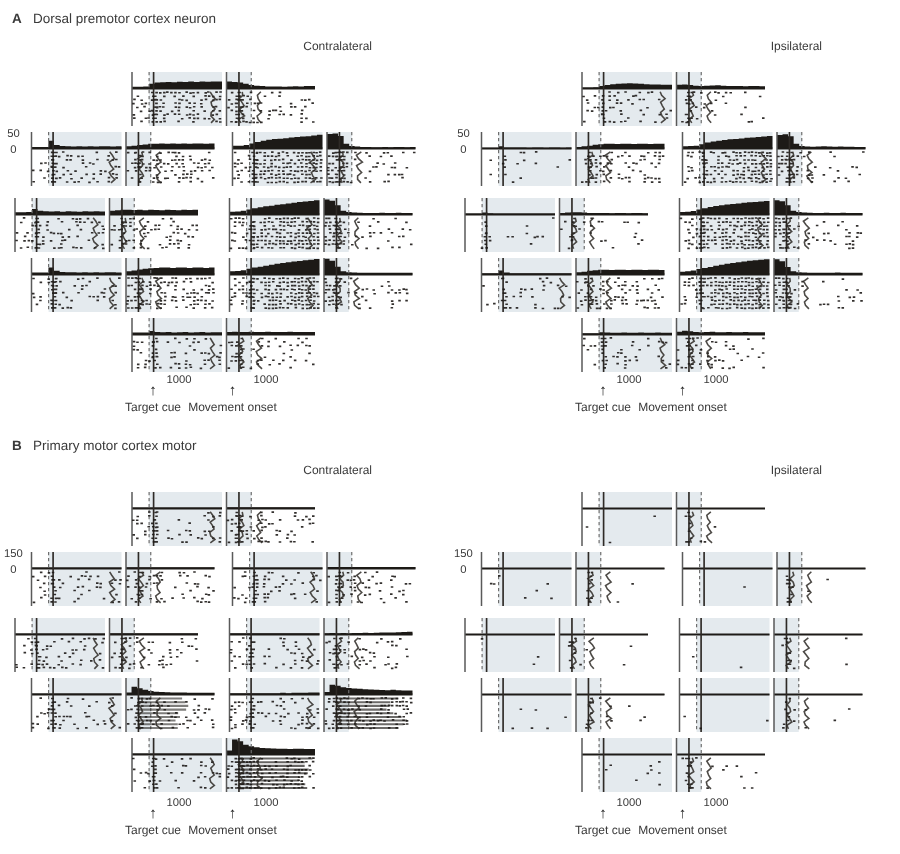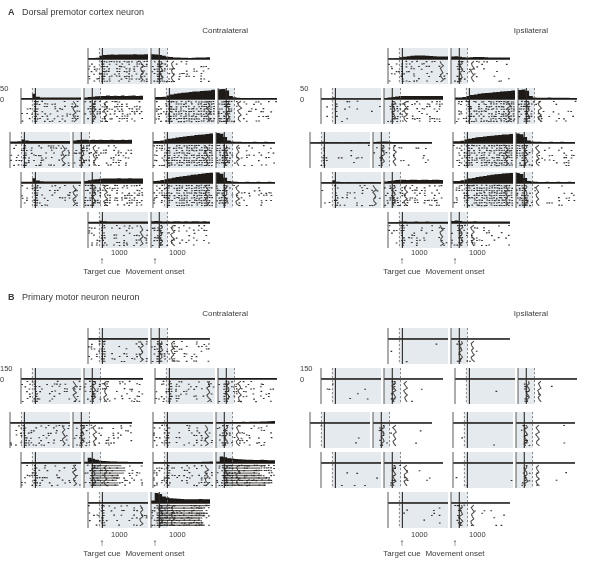--- a/index.html
+++ b/index.html
@@ -2,21 +2,21 @@
 <html><head>
 <meta charset="utf-8">
 <style>
   html,body{margin:0;padding:0;background:#fff;}
   .fig{position:relative;width:600px;height:569px;background:#fff;overflow:hidden;
        font-family:"Liberation Sans",sans-serif;color:#3a3a3a;}
   .t{position:absolute;white-space:nowrap;line-height:1.1;}
   .hdr{font-size:9px;}
   .bold{font-weight:700;}
   .side-lab{font-size:8px;text-align:right;}
-  .ylab{font-size:7.5px;text-align:left;}
+  .ylab{font-size:7.5px;text-align:center;}
   .tick{font-size:7.5px;text-align:left;}
   .arrow{font-size:10px;text-align:center;color:#222;}
   .evlab{font-size:8px;text-align:center;}
   svg{position:absolute;}
 </style>
 </head>
 <body>
 
 <div class="fig">
 
@@ -169,21 +169,21 @@
       <path d="M155.5,179.2L156.8,181.5L153.4,183.8L155.6,186.1L156.0,188.4L153.8,190.7L155.4,193.0L157.0,195.3L153.9,197.6L155.3,199.9M167.9,179.2L164.7,181.5L165.9,183.8L168.2,186.1L165.6,188.4L165.8,190.7L168.5,193.0L165.6,195.3L166.4,197.6L167.8,199.9M134.1,179.2L135.1,181.5L137.2,183.8L134.0,186.1L134.8,188.4L136.6,190.7L134.8,193.0L134.9,195.3L137.7,197.6L134.3,199.9" stroke="#2e2a26" stroke-width="1.05" fill="none" stroke-opacity="0.85"></path>
     </svg>
   <span class="t tick" style="left:411px;top:249px;width:40px">1000</span>
   <span class="t tick" style="left:469px;top:249px;width:40px">1000</span>
   <span class="t arrow" style="left:394px;top:255px;width:16px">↑</span>
   <span class="t arrow" style="left:447px;top:255px;width:16px">↑</span>
   <span class="t evlab" style="left:352px;top:268px;width:100px">Target cue</span>
   <span class="t evlab" style="left:405px;top:268px;width:100px">Movement onset</span>
 
   <span class="t hdr bold" style="left:8px;top:293px">B</span>
-  <span class="t hdr" style="left:22px;top:293px">Primary motor neuron neuron</span>
+  <span class="t hdr" style="left:22px;top:293px">Primary motor cortex motor</span>
 
   <span class="t side-lab" style="left:58px;top:310px;width:190px">Contralateral</span>
   <span class="t ylab" style="left:0px;top:365px;width:18px">150</span>
   <span class="t ylab" style="left:0px;top:376px;width:18px">0</span>
   <svg id="svg-b-contra" style="left:6px;top:326px" width="274" height="204">
       <path d="M93.4,2h48.6v36h-48.6z M145,2h16.5v36h-16.5z" fill="#e4eaee"></path>
       <path d="M82,13L82.0,12.3L85.8,12.3L85.8,12.3L89.5,12.3L89.5,12.3L93.3,12.3L93.3,12.3L97.0,12.3L97.0,12.3L100.8,12.3L100.8,12.3L104.5,12.3L104.5,12.3L108.3,12.3L108.3,12.3L112.0,12.3L112.0,12.3L115.8,12.3L115.8,12.3L119.5,12.3L119.5,12.3L123.3,12.3L123.3,12.3L127.0,12.3L127.0,12.3L130.8,12.3L130.8,12.3L134.5,12.3L134.5,12.3L138.3,12.3L138.3,12.3L142.0,12.3L142,13ZM145,13L145.0,12.2L148.7,12.2L148.7,12.2L152.4,12.2L152.4,12.2L156.1,12.2L156.1,12.2L159.8,12.2L159.8,12.2L163.4,12.2L163.4,12.2L167.1,12.2L167.1,12.2L170.8,12.2L170.8,12.2L174.5,12.2L174.5,12.2L178.2,12.2L178.2,12.2L181.9,12.2L181.9,12.2L185.6,12.2L185.6,12.2L189.3,12.2L189.3,12.2L192.9,12.2L192.9,12.2L196.6,12.2L196.6,12.2L200.3,12.2L200.3,12.2L204.0,12.2L204,13Z" fill="#1d1a17"></path>
       <path d="M82,13H142M145,13H204" stroke="#1d1a17" stroke-width="1.3" fill="none"></path>
       <path d="M82,2V38M145,2V38" stroke="#5a5a5a" stroke-width="1" fill="none"></path>
       <path d="M93.4,2V38M161.5,2V38" stroke="#6e6e6e" stroke-width="0.8" stroke-dasharray="2.2,1.8" fill="none"></path>

